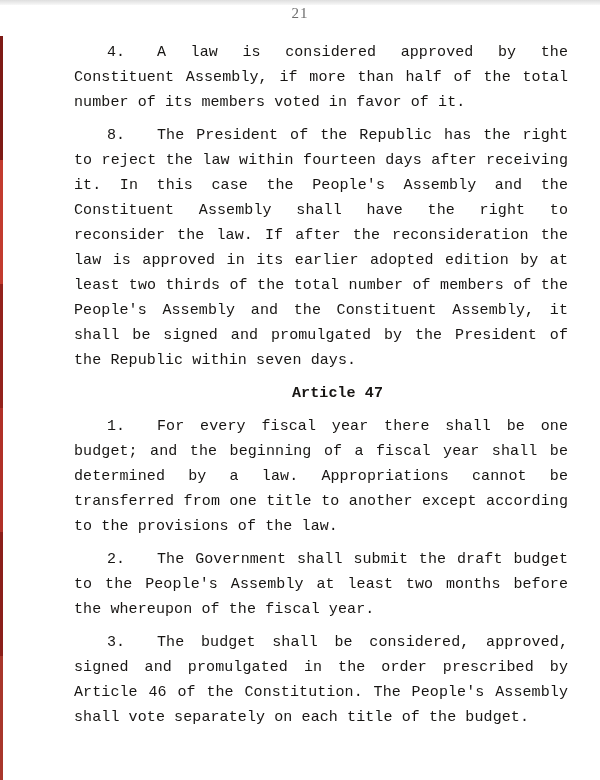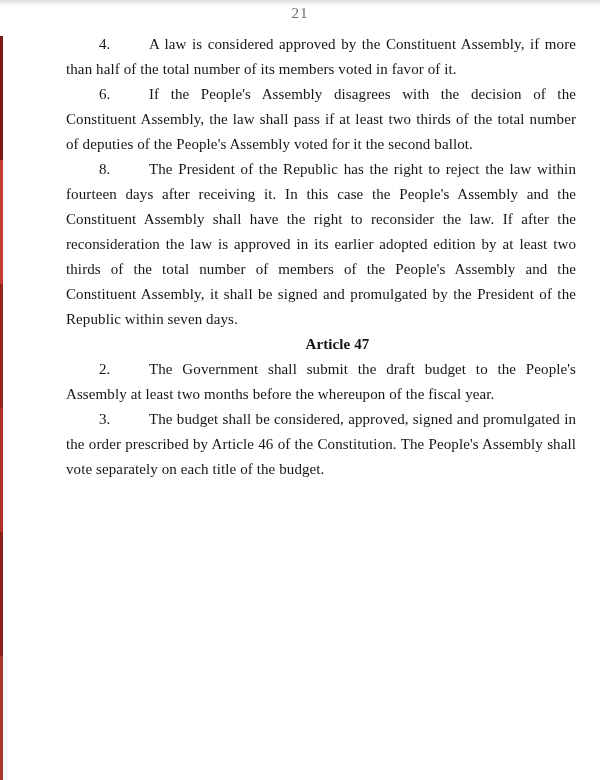--- a/index.html
+++ b/index.html
@@ -39,21 +39,21 @@
     position: absolute;
     left: 66px;
     top: 32px;
     width: 510px;
     font-size: 15px;
     line-height: 25px;
     color: #171513;
     text-align: justify;
     letter-spacing: 0.1px;
   }
-  .doc-body p { margin: 0; text-indent: 33px; }
+  .doc-body p { margin: 8px; text-indent: 33px; font-family: Liberation Mono, monospace; }
   .num {
     display: inline-block;
     width: 50px;
     text-indent: 0;
   }
   .heading {
     font-weight: bold;
     text-align: center;
   }
   .cutoff { text-align-last: justify; }
@@ -64,27 +64,27 @@
 <div class="page">
   <div class="top-shade"></div>
   <div class="edge-marker" style="background: linear-gradient(rgb(126, 26, 22) 0%, rgb(126, 26, 22) 16.6667%, rgb(194, 59, 46) 16.6667%, rgb(194, 59, 46) 33.3333%, rgb(147, 34, 28) 33.3333%, rgb(147, 34, 28) 50%, rgb(176, 48, 40) 50%, rgb(176, 48, 40) 66.6667%, rgb(139, 31, 26) 66.6667%, rgb(139, 31, 26) 83.3333%, rgb(168, 54, 43) 83.3333%, rgb(168, 54, 43) 100%);"></div>
   <div class="page-number">21</div>
 
   <div class="doc-body">
 
     <p><span class="num">4.</span><span>A law is considered approved by the Constituent Assembly, if more than half of the total number of its members voted in favor of it.</span></p>
 
 
-    <p><span class="num">6.</span><span>If the People's Assembly disagrees with the decision of the Constituent Assembly, the law shall pass if at least two thirds of the total number of deputies of the People's Assembly voted for it the second ballot.</span></p>
 
 
     <p><span class="num">8.</span><span>The President of the Republic has the right to reject the law within fourteen days after receiving it. In this case the People's Assembly and the Constituent Assembly shall have the right to reconsider the law. If after the reconsideration the law is approved in its earlier adopted edition by at least two thirds of the total number of members of the People's Assembly and the Constituent Assembly, it shall be signed and promulgated by the President of the Republic within seven days.</span></p>
 
     <p class="heading">Article 47</p>
 
+    <p><span class="num">1.</span><span>For every fiscal year there shall be one budget; and the beginning of a fiscal year shall be determined by a law. Appropriations cannot be transferred from one title to another except according to the provisions of the law.</span></p>
 
     <p><span class="num">2.</span><span>The Government shall submit the draft budget to the People's Assembly at least two months before the whereupon of the fiscal year.</span></p>
 
     <p><span class="num">3.</span><span>The budget shall be considered, approved, signed and promulgated in the order prescribed by Article 46 of the Constitution. The People's Assembly shall vote separately on each title of the budget.</span></p>
 
 
   </div>
 </div>
 
 </body></html>

